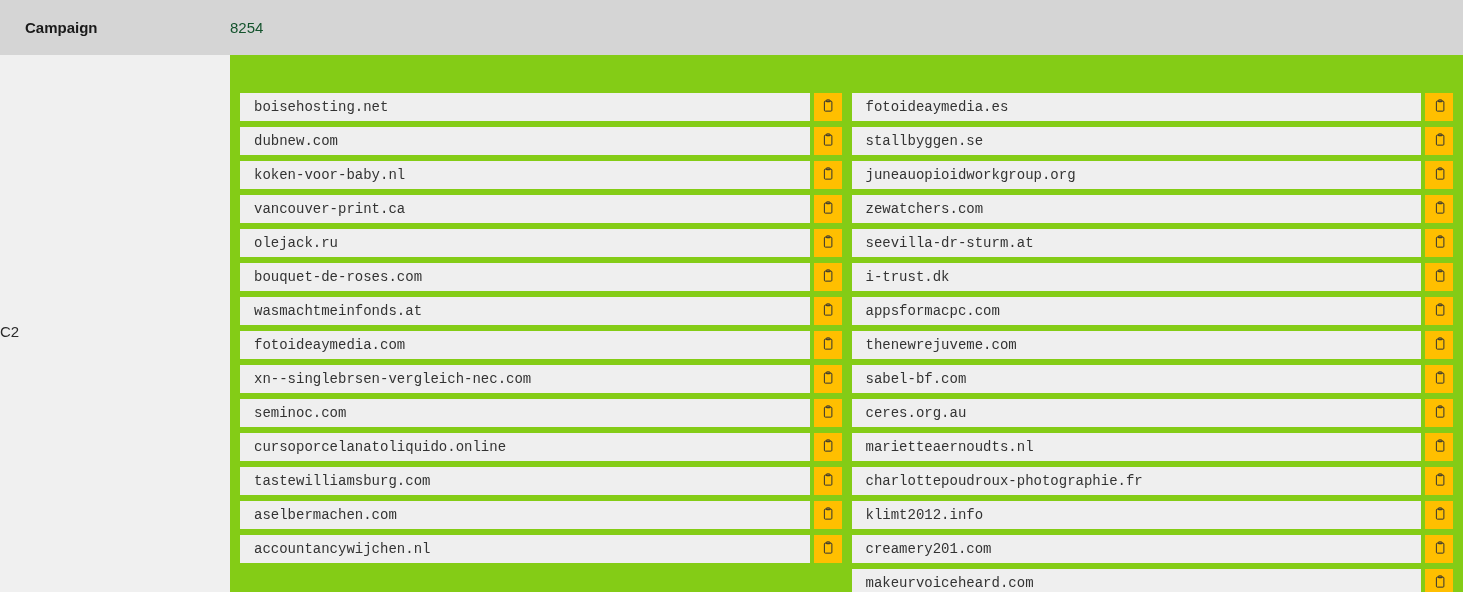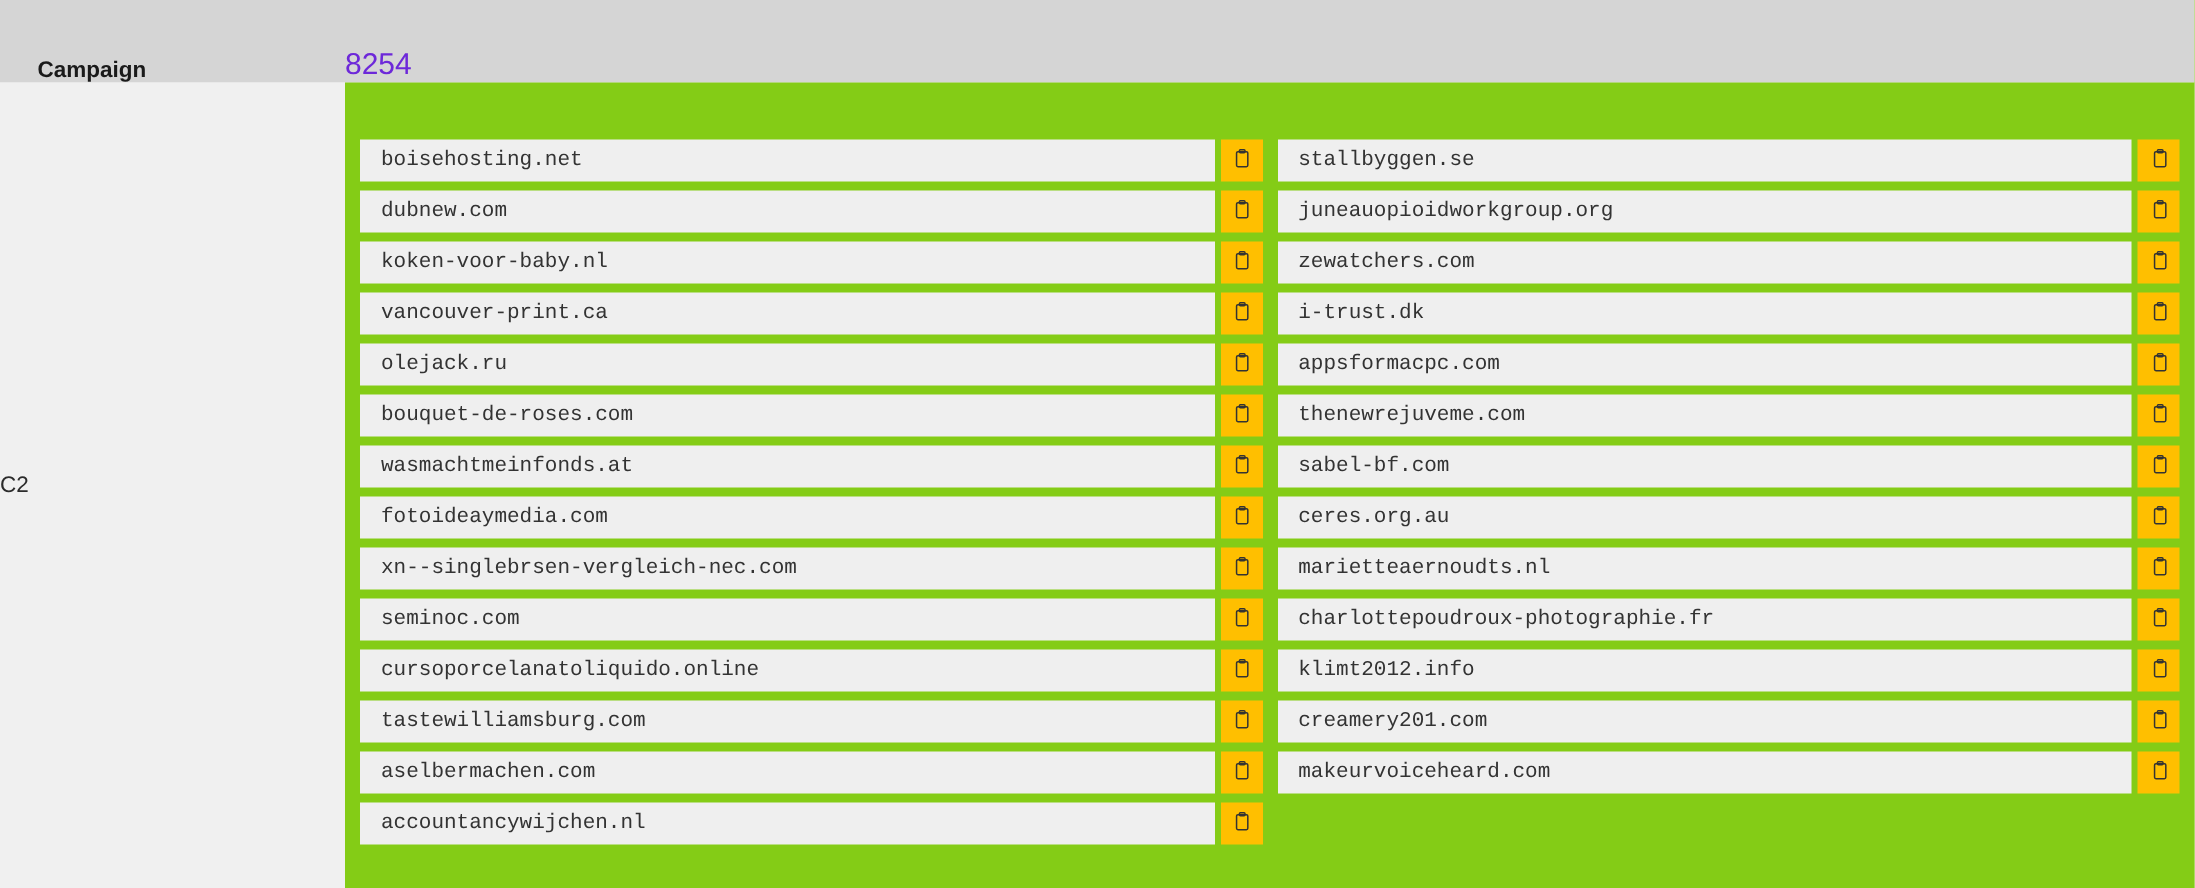--- a/index.html
+++ b/index.html
@@ -7,32 +7,32 @@
     font-family: -apple-system, BlinkMacSystemFont, "Segoe UI", Arial, sans-serif;
     font-size: 14px;
     color: #2b2b2b;
     background: #f0f0f0;
     width: 1463px;
   }
   .header-row {
     display: flex;
     background: #d5d5d5;
     height: 55px;
-    align-items: flex-end;
+    align-items: center;
   }
   .header-label {
     width: 230px;
     padding-left: 25px;
     font-weight: 700;
     font-size: 15px;
     color: #1a1a1a;
   }
   .header-value {
-    font-size: 20px;
-    color: #6d28d9;
+    font-size: 15px;
+    color: #14532d;
   }
   .body-row {
     display: flex;
     min-height: 537px;
   }
   .side-label {
     width: 230px;
     display: flex;
     align-items: center;
     font-size: 15px;
@@ -227,39 +227,57 @@
             <div class="copy-btn">
               <span><svg viewBox="0 0 24 24">
                   <rect x="7" y="5" width="12" height="16" rx="1.5"></rect>
                   <rect x="10" y="3" width="6" height="3" rx="1"></rect>
                 </svg></span>
             </div>
           </div>
         </div>
         <div class="col">
           <div class="item">
+            <div class="item-text">fotoideaymedia.es</div>
+            <div class="copy-btn">
+              <span><svg viewBox="0 0 24 24">
+                  <rect x="7" y="5" width="12" height="16" rx="1.5"></rect>
+                  <rect x="10" y="3" width="6" height="3" rx="1"></rect>
+                </svg></span>
+            </div>
+          </div>
+          <div class="item">
             <div class="item-text">stallbyggen.se</div>
             <div class="copy-btn">
               <span><svg viewBox="0 0 24 24">
                   <rect x="7" y="5" width="12" height="16" rx="1.5"></rect>
                   <rect x="10" y="3" width="6" height="3" rx="1"></rect>
                 </svg></span>
             </div>
           </div>
           <div class="item">
             <div class="item-text">juneauopioidworkgroup.org</div>
             <div class="copy-btn">
               <span><svg viewBox="0 0 24 24">
                   <rect x="7" y="5" width="12" height="16" rx="1.5"></rect>
                   <rect x="10" y="3" width="6" height="3" rx="1"></rect>
                 </svg></span>
             </div>
           </div>
           <div class="item">
             <div class="item-text">zewatchers.com</div>
+            <div class="copy-btn">
+              <span><svg viewBox="0 0 24 24">
+                  <rect x="7" y="5" width="12" height="16" rx="1.5"></rect>
+                  <rect x="10" y="3" width="6" height="3" rx="1"></rect>
+                </svg></span>
+            </div>
+          </div>
+          <div class="item">
+            <div class="item-text">seevilla-dr-sturm.at</div>
             <div class="copy-btn">
               <span><svg viewBox="0 0 24 24">
                   <rect x="7" y="5" width="12" height="16" rx="1.5"></rect>
                   <rect x="10" y="3" width="6" height="3" rx="1"></rect>
                 </svg></span>
             </div>
           </div>
           <div class="item">
             <div class="item-text">i-trust.dk</div>
             <div class="copy-btn">

